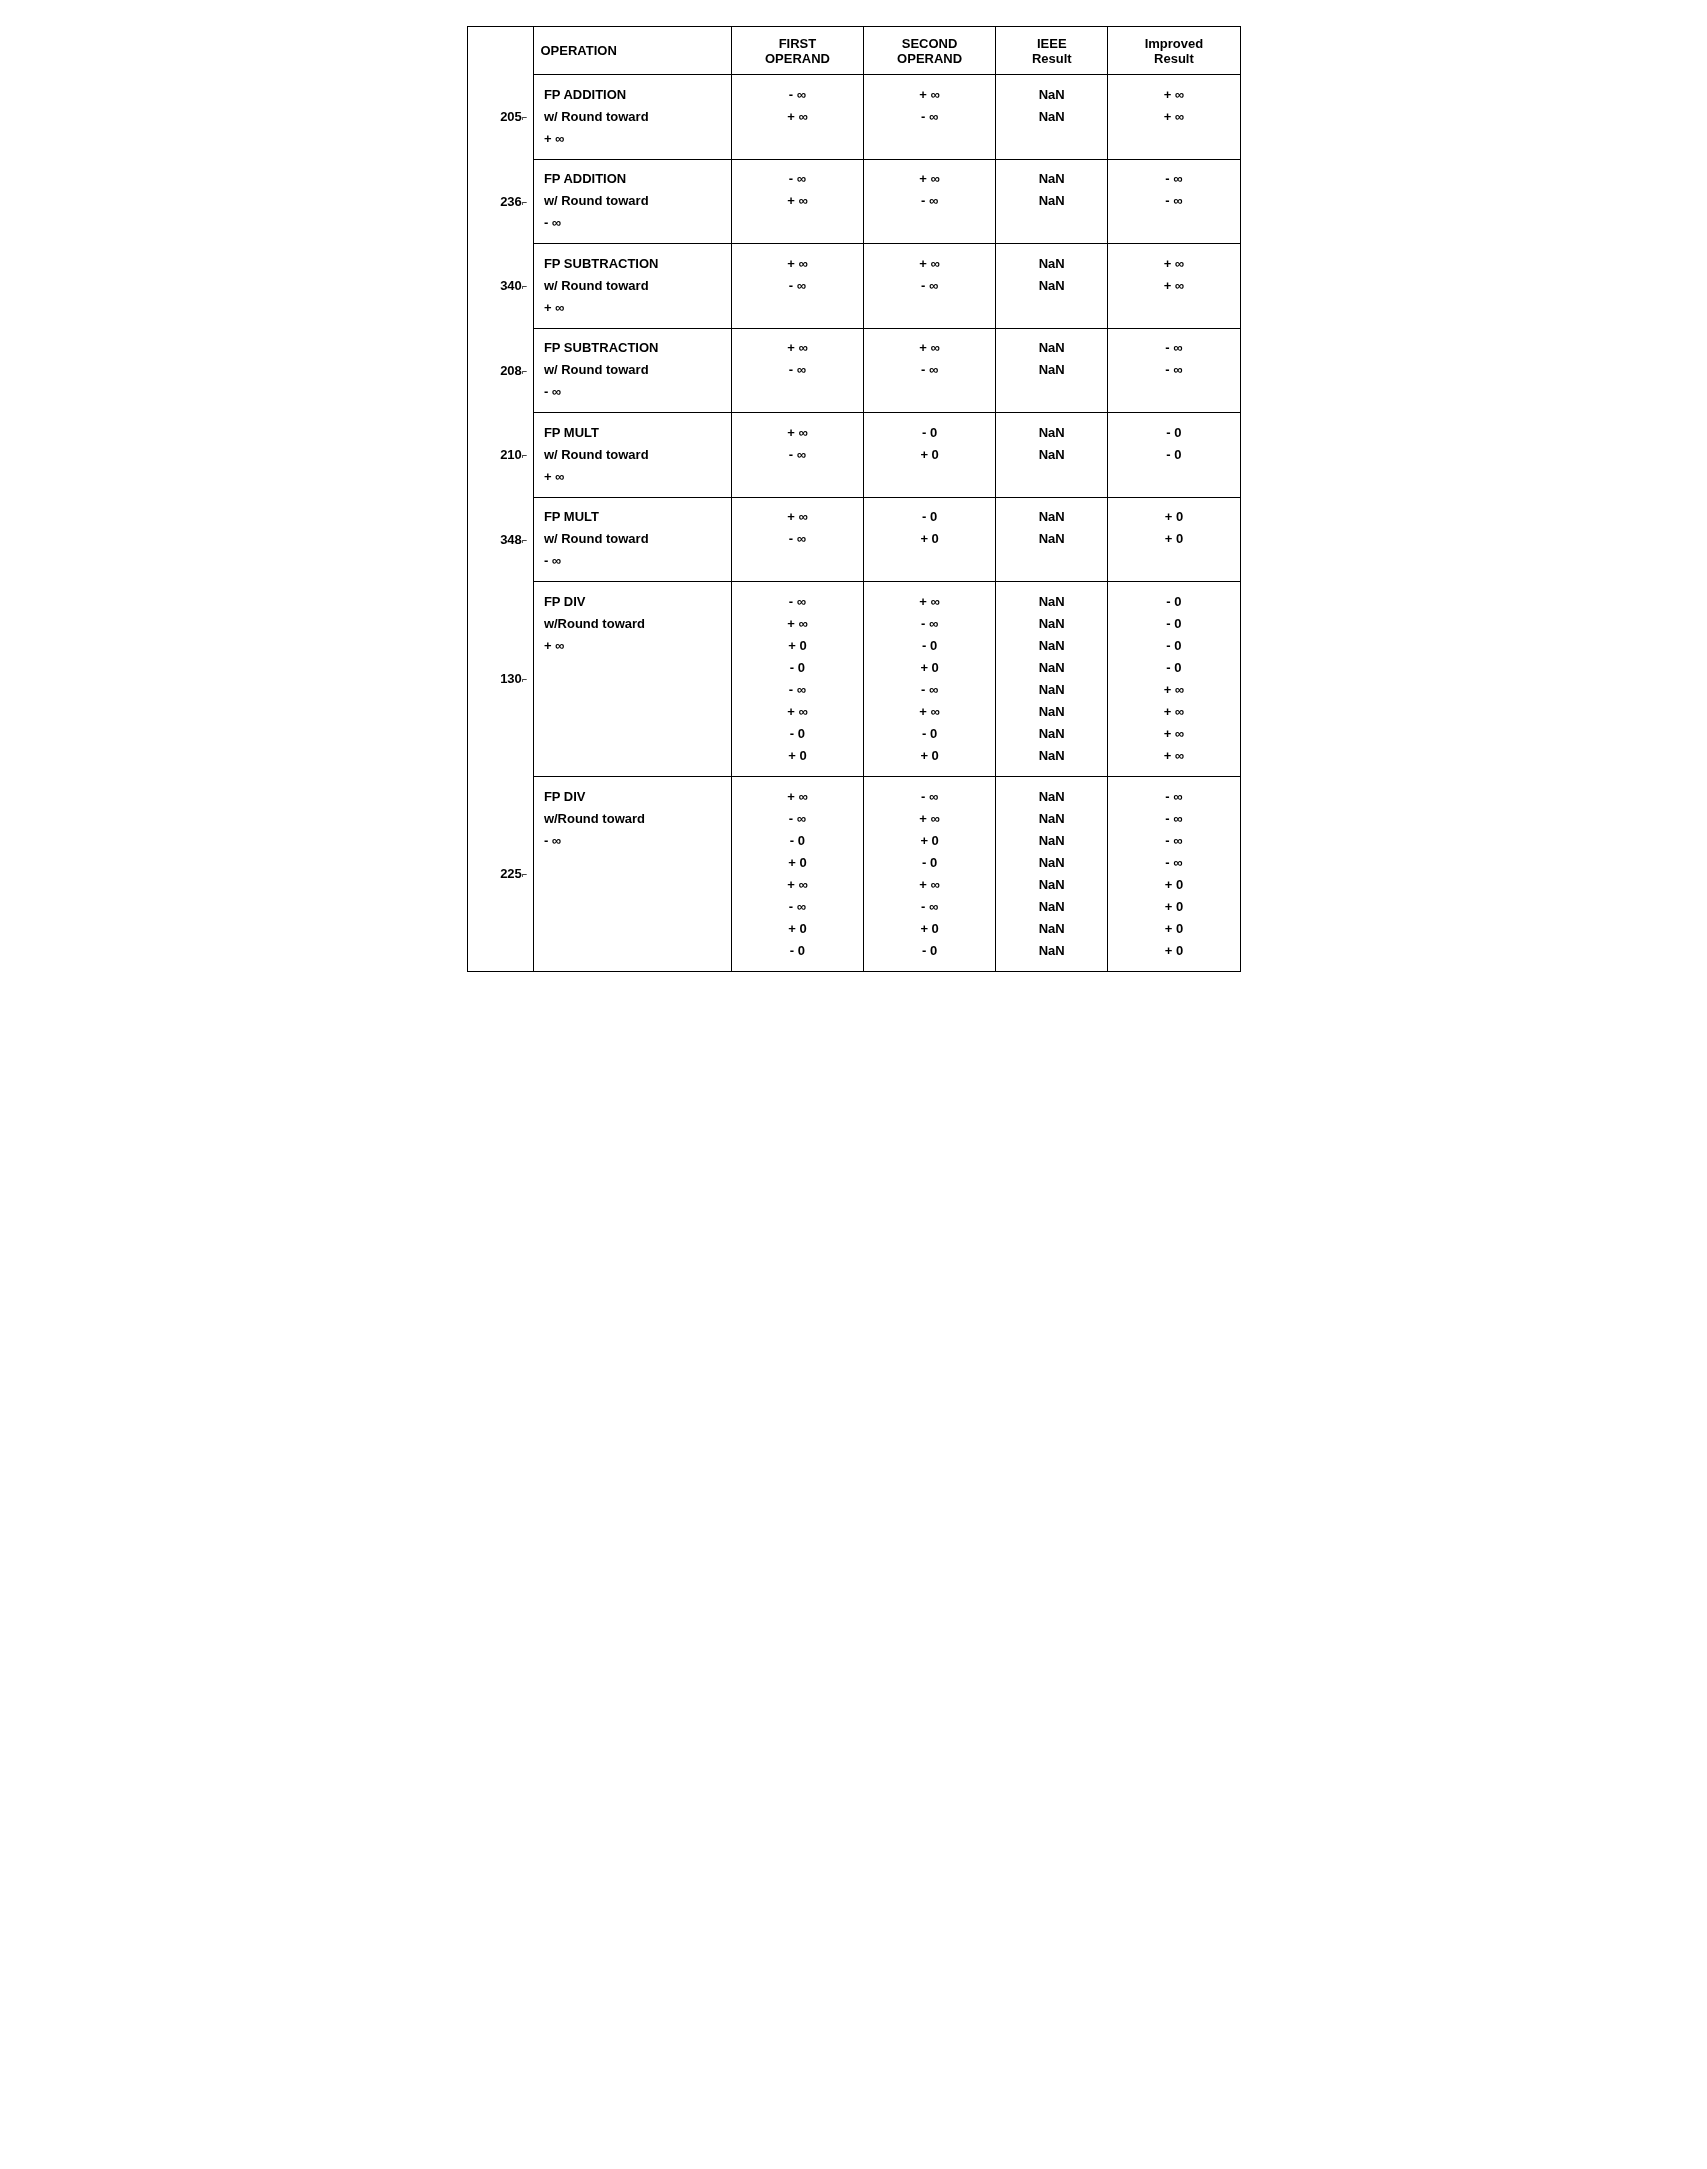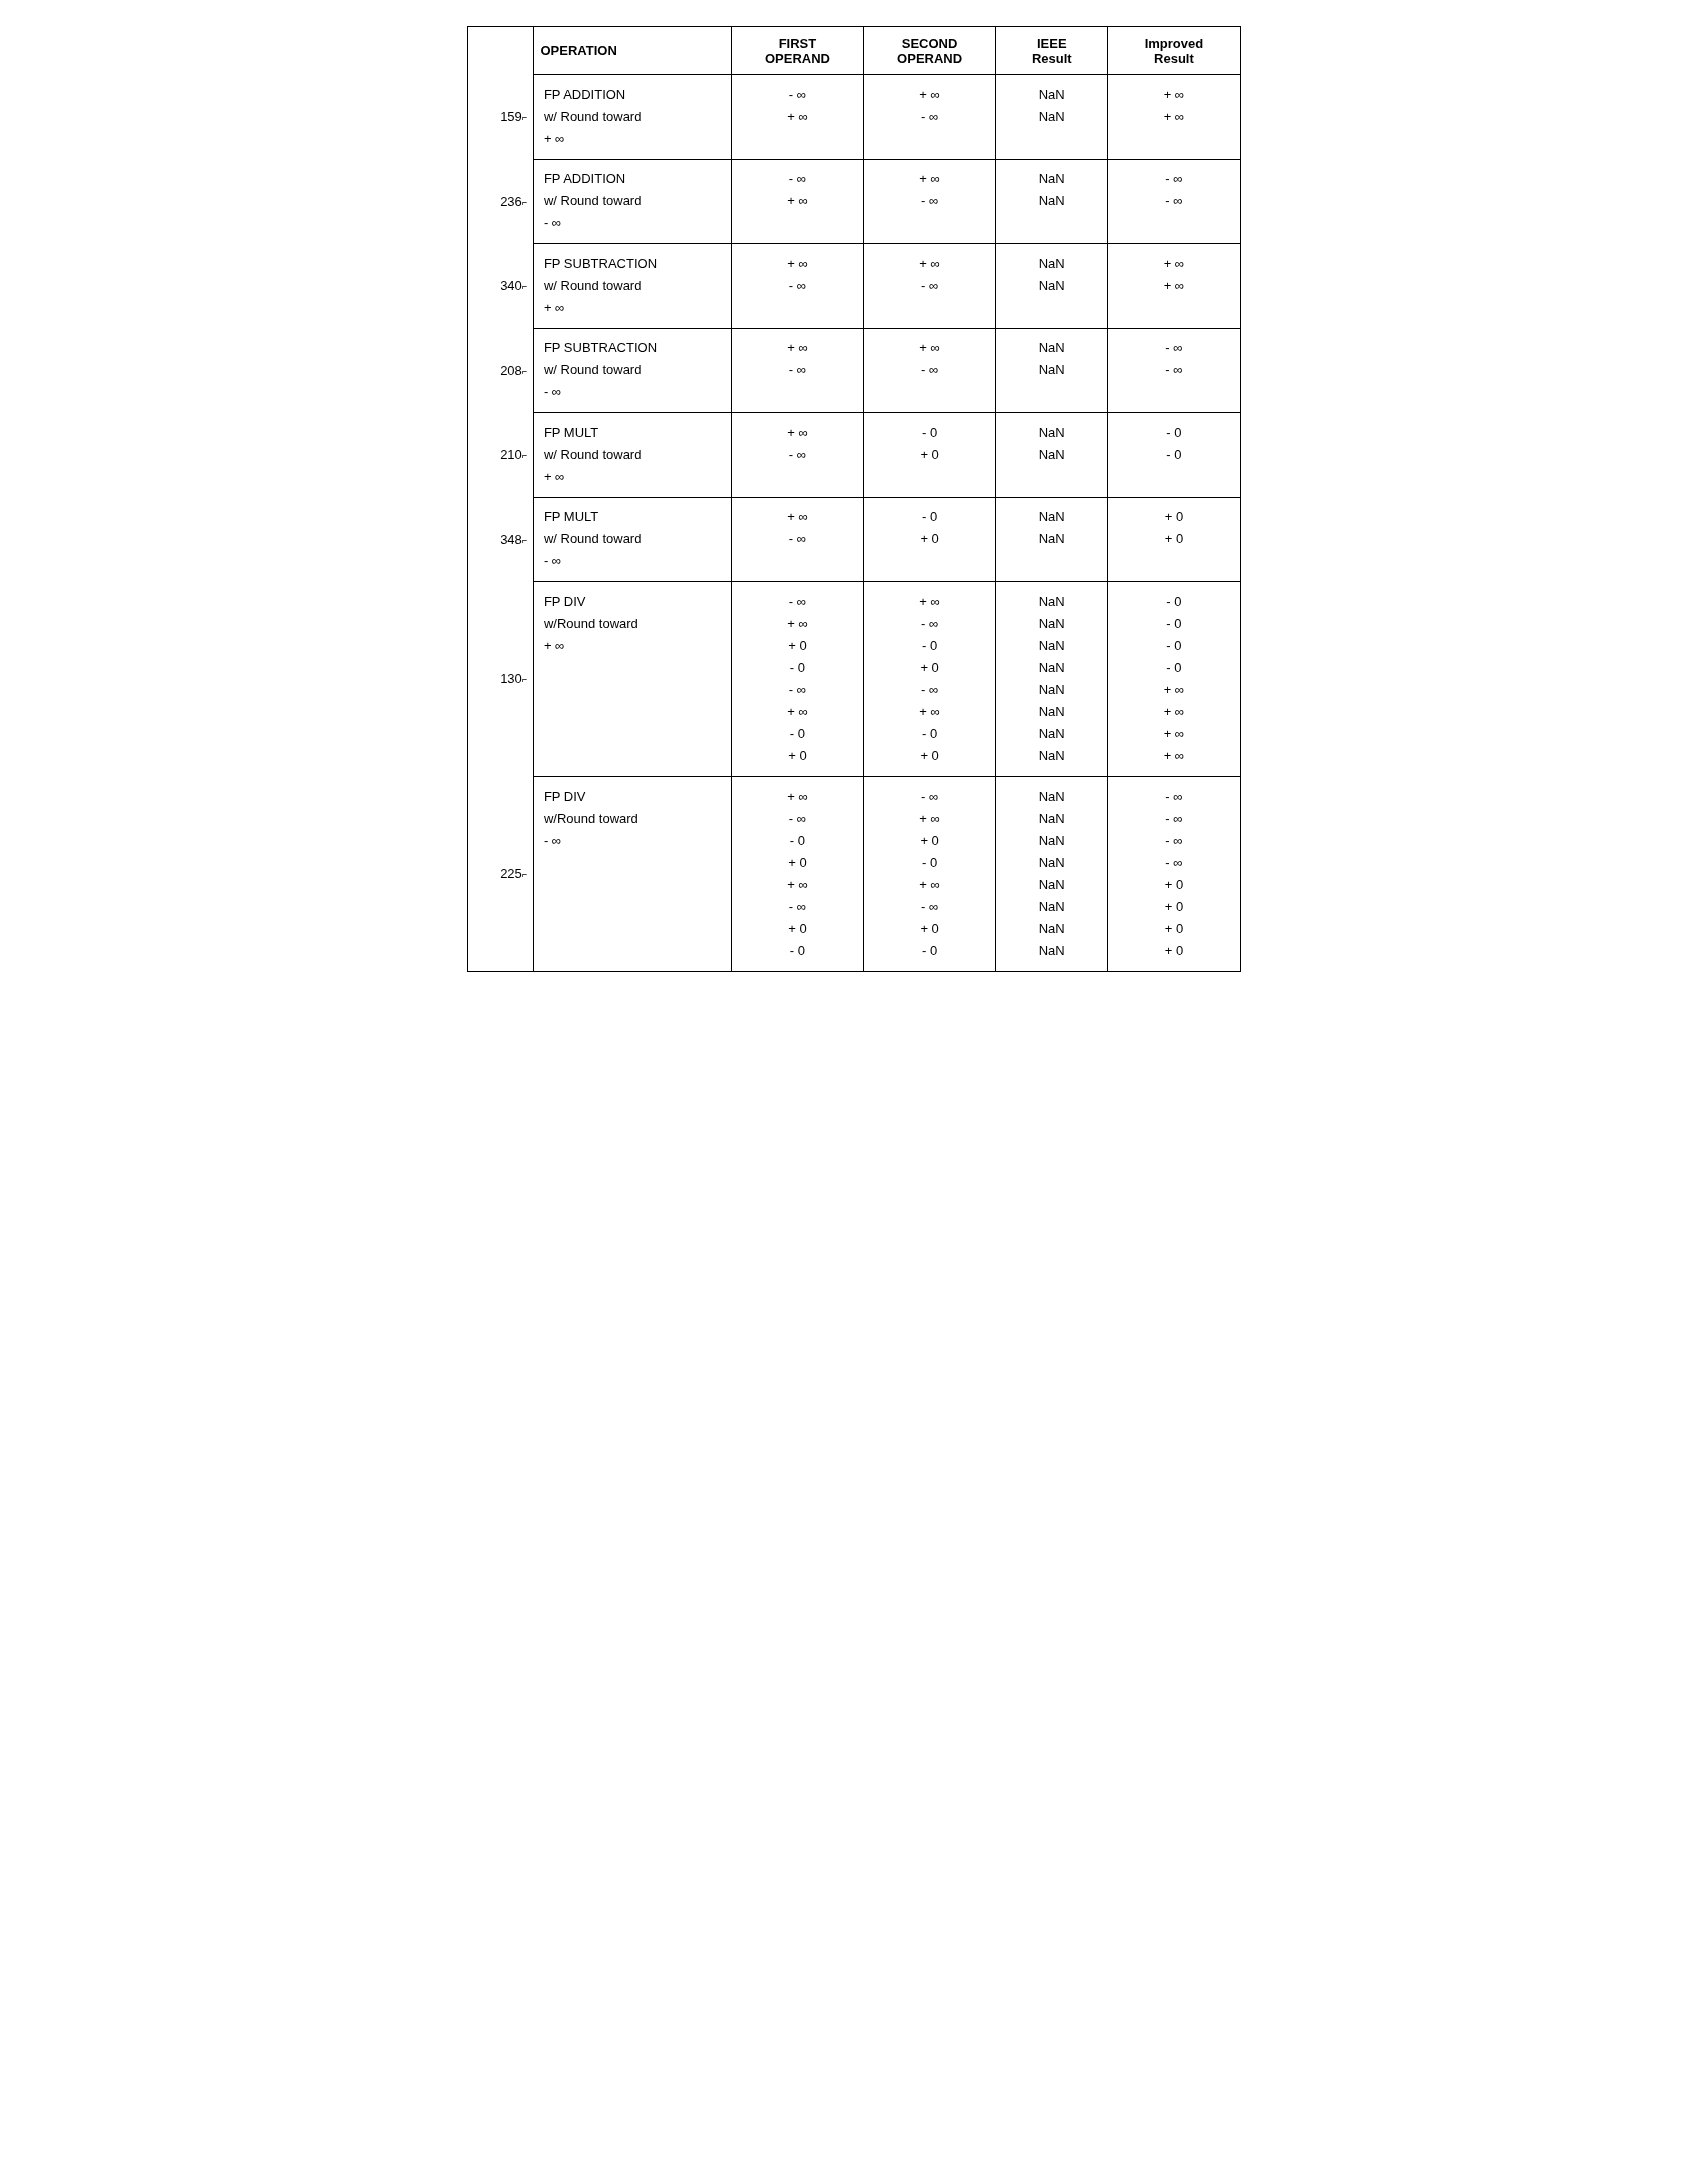--- a/index.html
+++ b/index.html
@@ -30,20 +30,21 @@
       width: 100%;
       border: 1.7px solid #000;
     }
 
     .inner-table th,
     .inner-table td {
       border: 0.9px solid #000;
       padding: 6.9px 8.6px;
       vertical-align: top;
       text-align: center;
+      font-weight: bold;
     }
 
     .inner-table thead th {
       font-weight: bold;
       text-align: center;
       vertical-align: middle;
       padding: 8.6px 6.9px;
     }
 
     .inner-table .col-op {
@@ -73,21 +74,21 @@
         <th style="width:95px">
           <span style="white-space:pre-line">IEEE<br>Result</span>
         </th>
         <th style="width:112px">
           <span style="white-space:pre-line">Improved<br>Result</span>
         </th>
       </tr>
     </thead>
     <tbody id="table-body">
     <tr>
-          <td style="border: none; background: transparent; text-align: right; vertical-align: middle; padding-right: 5.2px; padding-left: 0px; width: 56px;"><span style="font-size:13px">159</span><span style="font-size:9.5px">⌐</span></td>
+          <td style="border: none; background: transparent; text-align: right; vertical-align: middle; padding-right: 5.2px; padding-left: 0px; width: 56px;"><span style="font-size:13px">205</span><span style="font-size:9.5px">⌐</span></td>
           <td style="text-align: left; vertical-align: top; padding: 8.6px 10.3px; line-height: 1.7;">
             <span style="display:block">FP ADDITION</span>
             <span style="display:block">w/ Round toward</span>
             <span style="display:block">+ ∞</span>
           </td>
           <td style="vertical-align: top; padding: 8.6px 6.9px; line-height: 1.7;">
             <span style="display:block">- ∞</span>
             <span style="display:block">+ ∞</span>
           </td>
           <td style="vertical-align: top; padding: 8.6px 6.9px; line-height: 1.7;">

